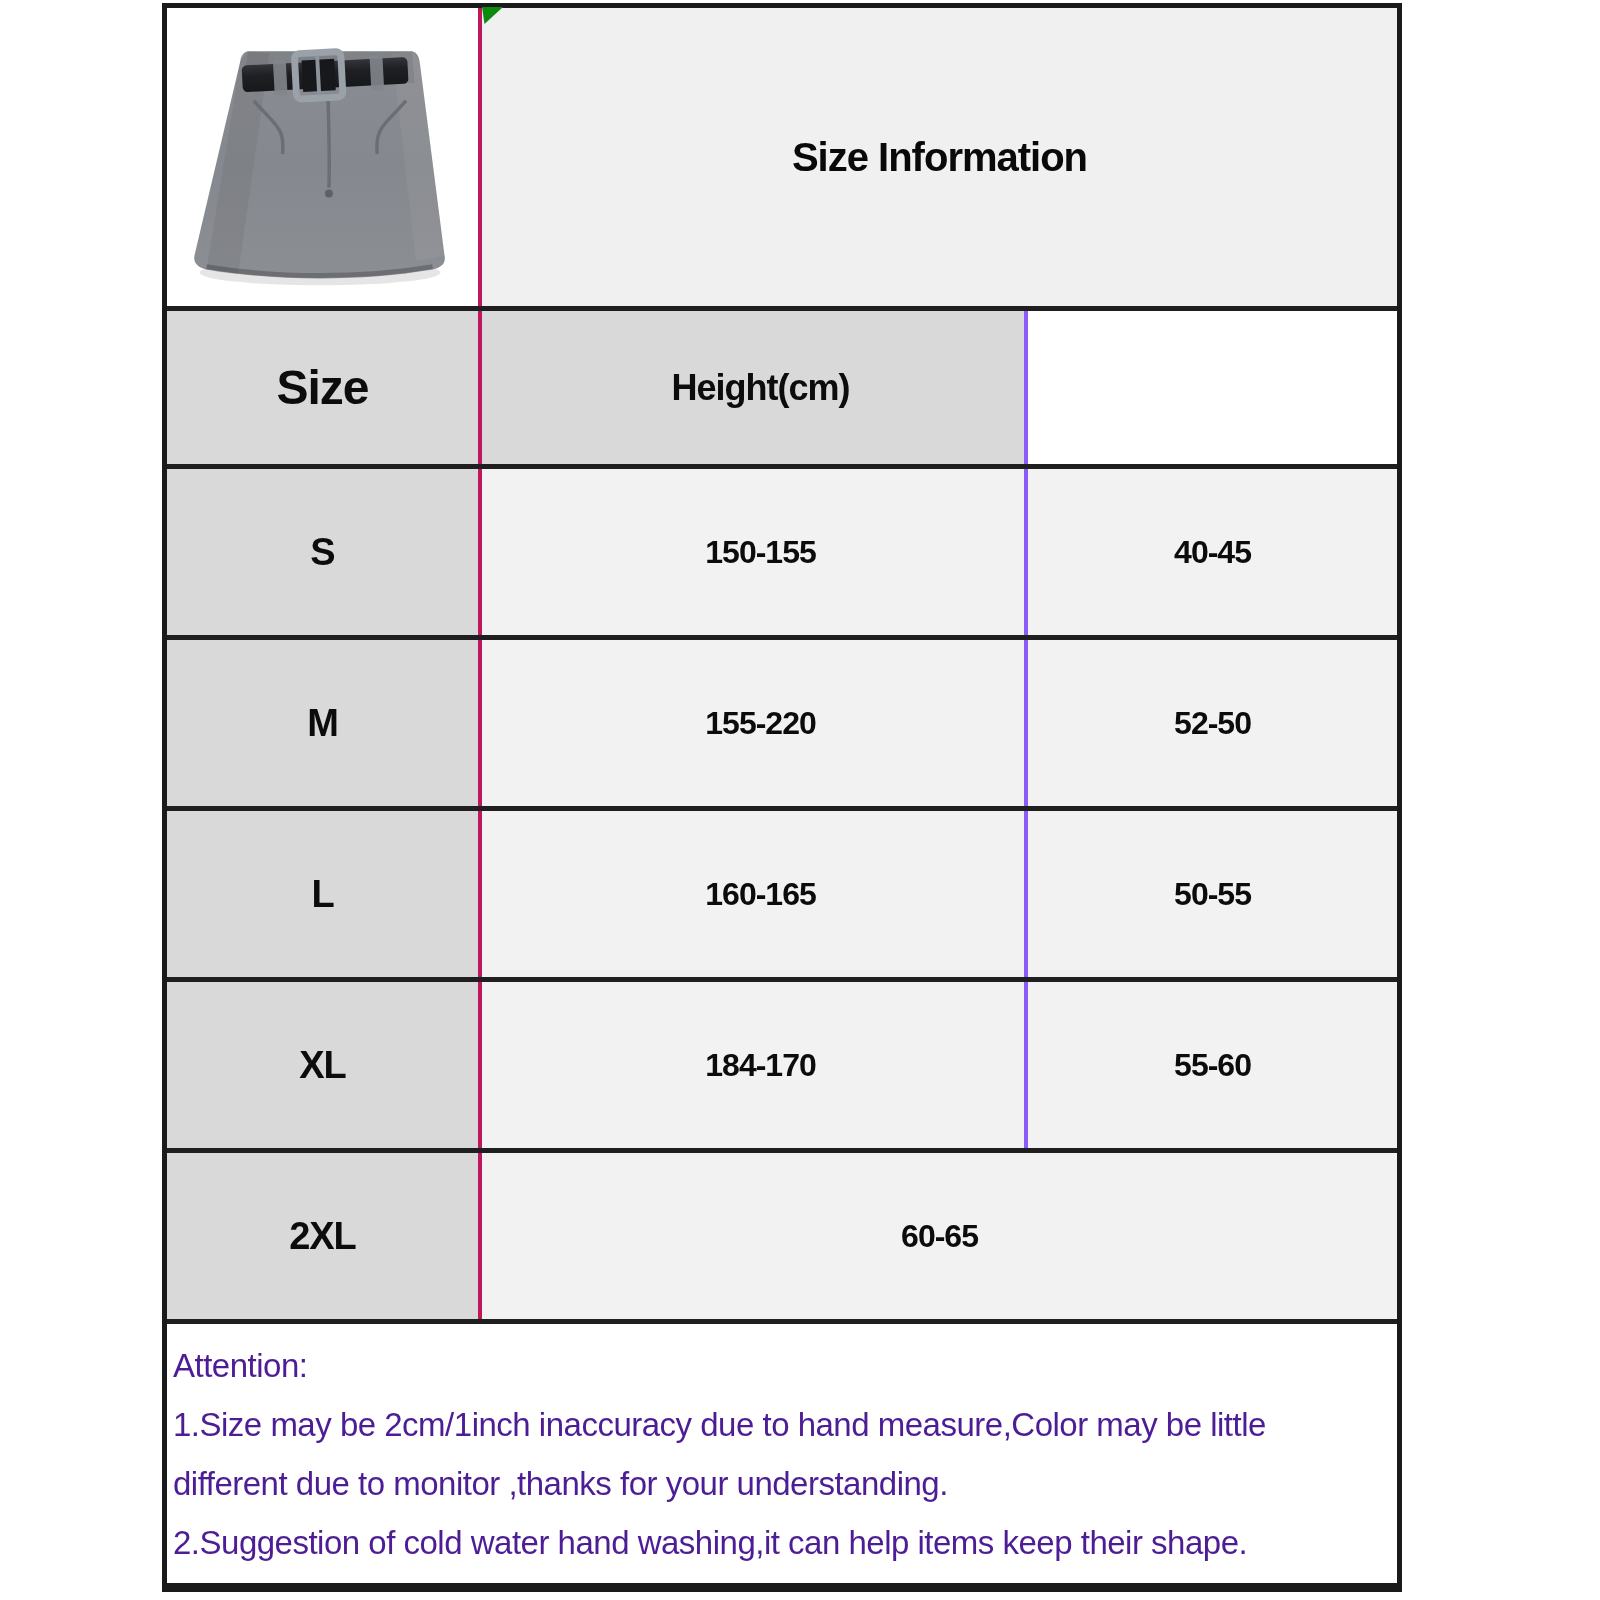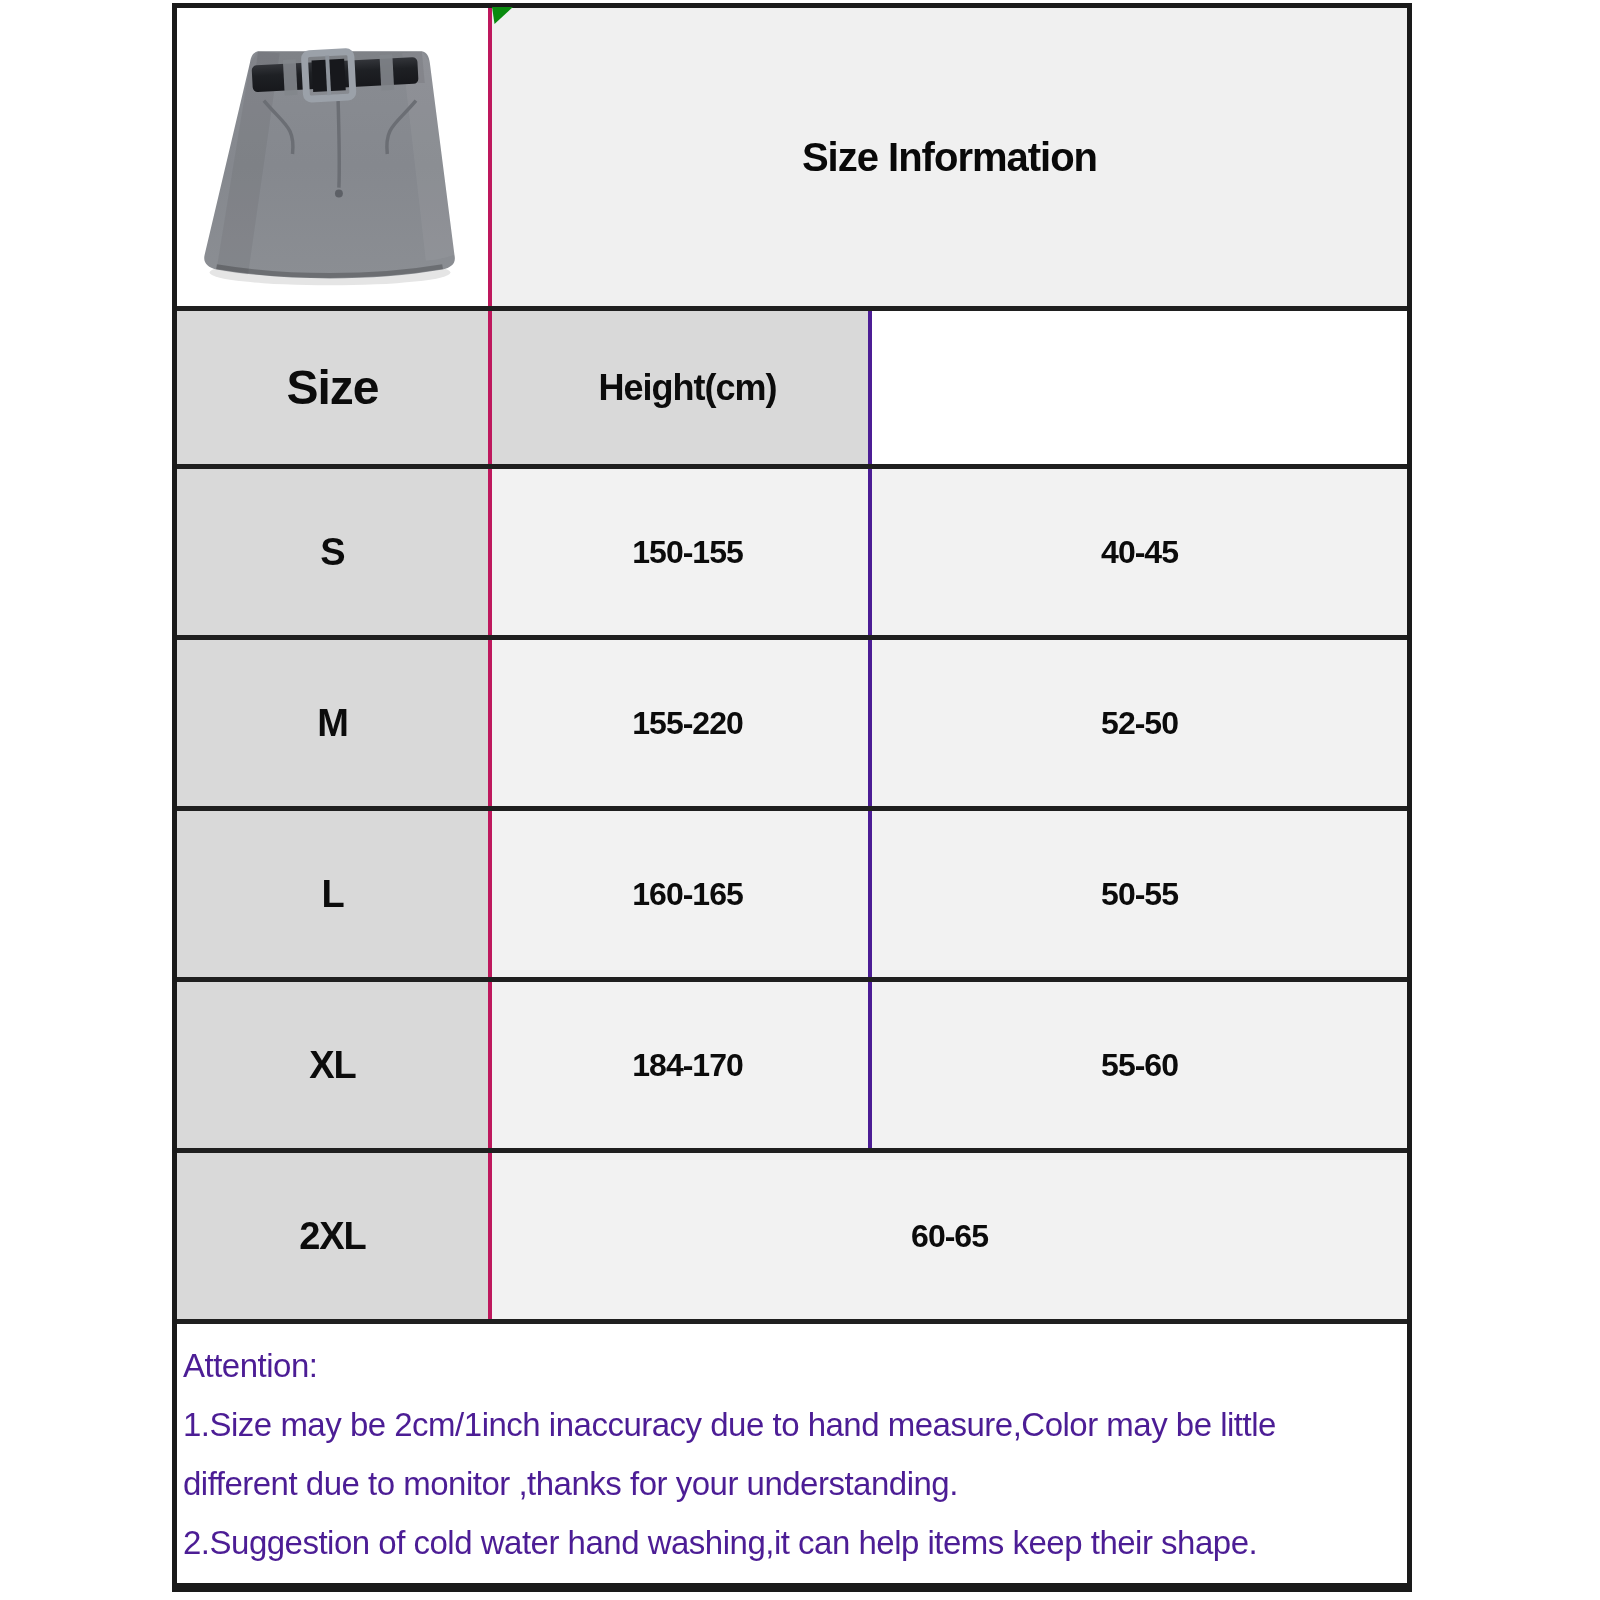--- a/index.html
+++ b/index.html
@@ -2,28 +2,28 @@
 <html><head>
 <meta charset="utf-8">
 <style>
   html,body{margin:0;padding:0;}
   body{
     width:1600px;height:1600px;position:relative;background:#ffffff;
     font-family:"Liberation Sans", sans-serif;color:#0c0c0c;
     -webkit-font-smoothing:antialiased;overflow:hidden;
   }
   .sheet{
-    position:absolute;left:172px;top:3px;width:1240px;height:1589px;
+    position:absolute;left:162px;top:3px;width:1240px;height:1589px;
     box-sizing:border-box;background:#ffffff;
     border:5px solid #1a1a1a;border-bottom-width:9px;
   }
   .trow{display:flex;box-sizing:border-box;border-bottom:5px solid #1f1f1f;}
   .cell{box-sizing:border-box;display:flex;align-items:center;justify-content:center;}
   .c1{width:315px;border-right:4px solid #be185d;}
-  .c2{width:380px;border-right:4px solid #4c1d95;padding-left:15px;}
+  .c2{width:546px;border-right:4px solid #8b5cf6;padding-left:15px;}
   .c3{flex:1;}
   
   .top-row{height:303px;}
   .image-cell{background:#ffffff;position:relative;overflow:hidden;}
   .title-cell{background:#f0f0f0;position:relative;}
   .title-text{
     font-size:40px;font-weight:bold;letter-spacing:-1px;color:#090909;
   }
   .corner-marker{
     position:absolute;left:0;top:-1px;width:21px;height:17px;

